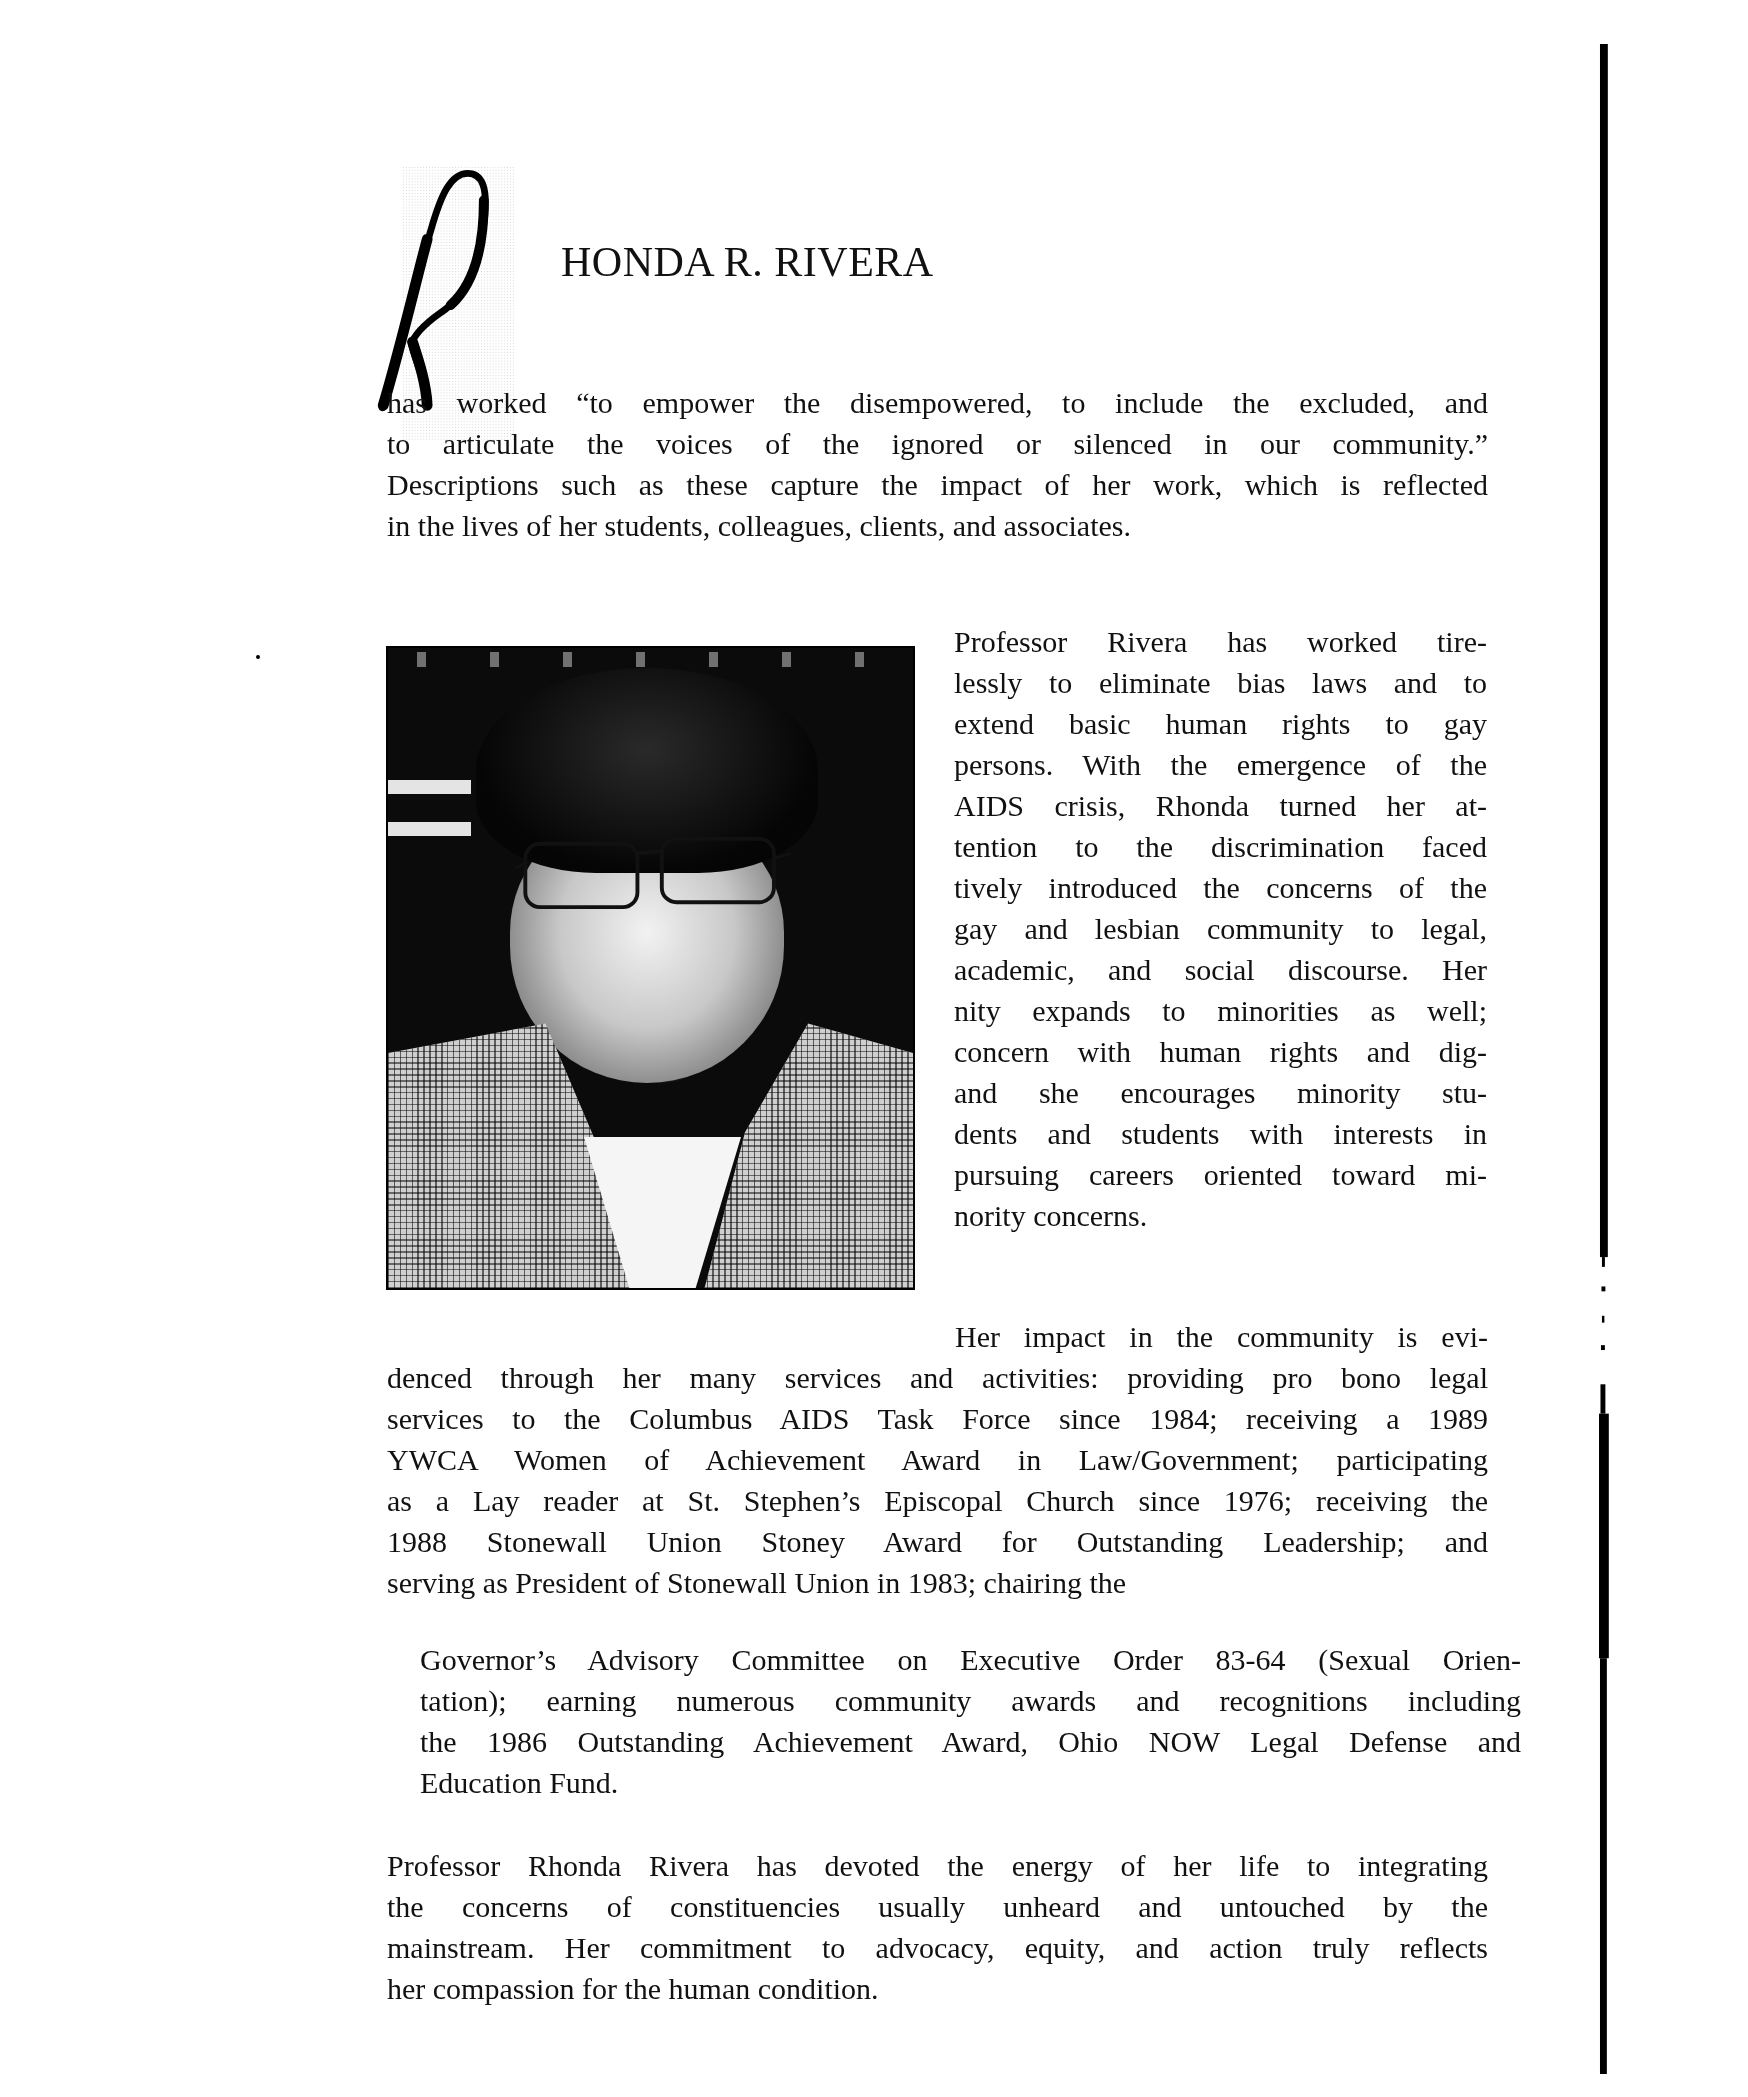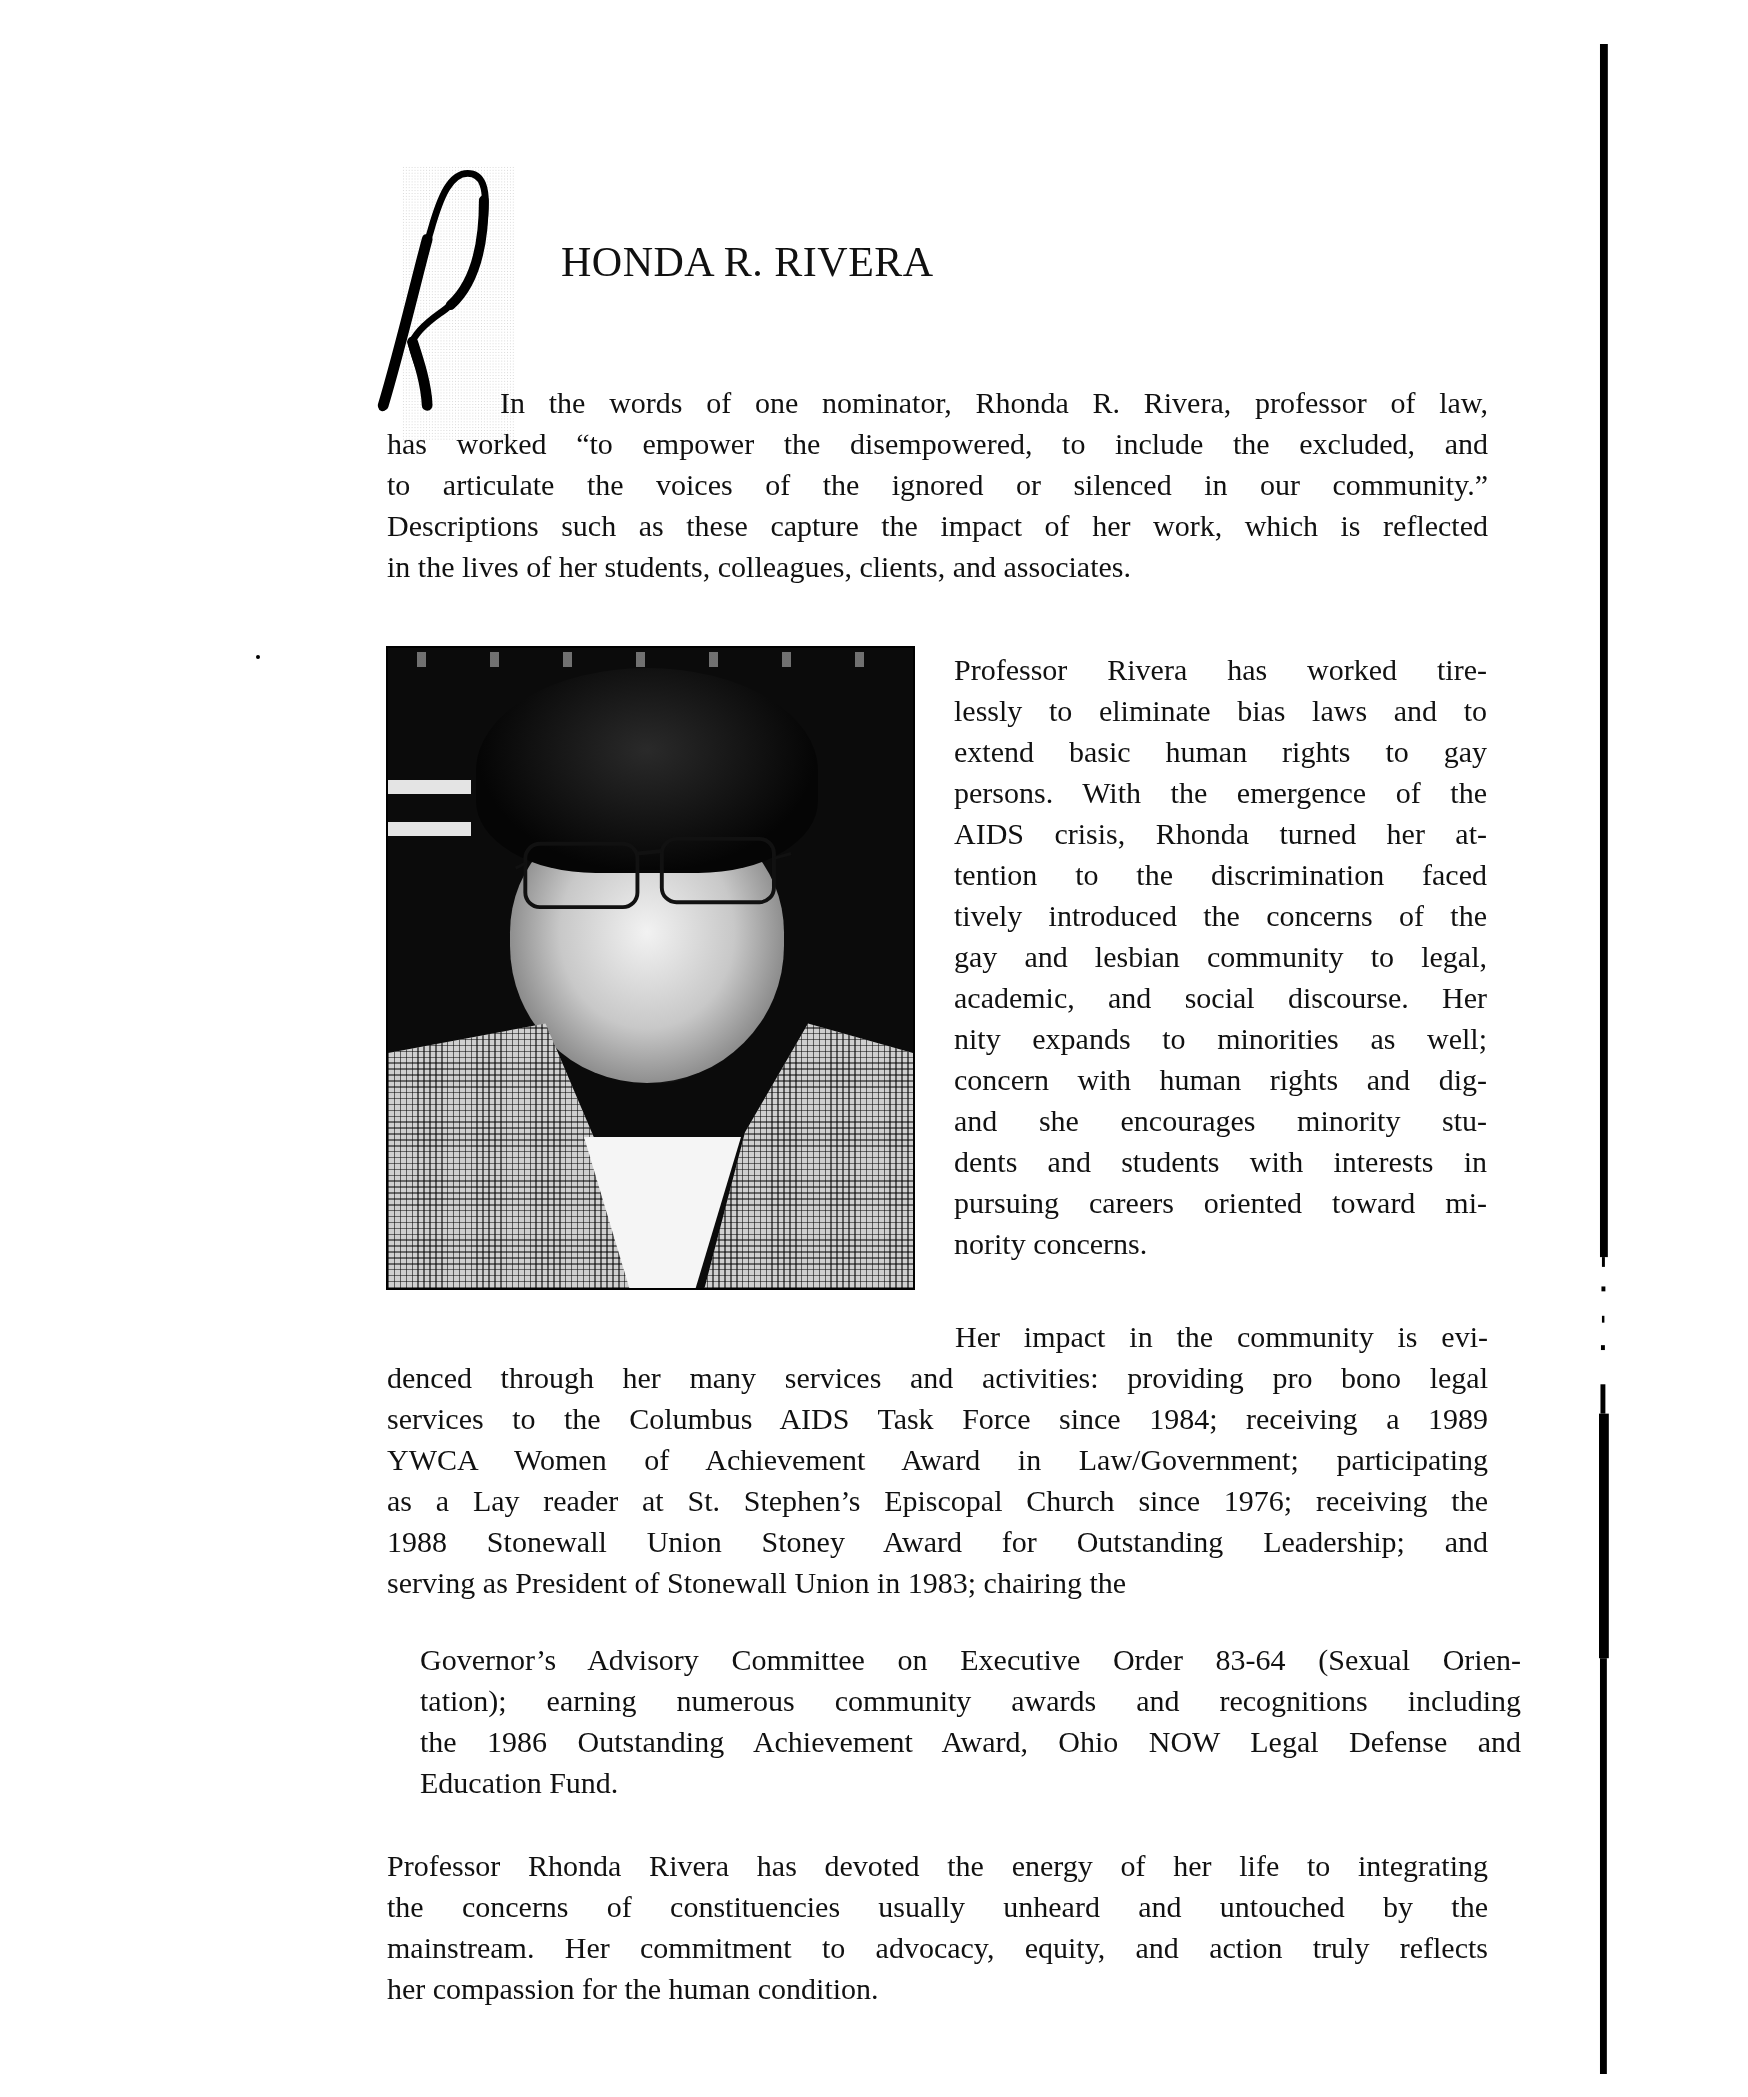--- a/index.html
+++ b/index.html
@@ -70,21 +70,21 @@
     .intro {
       left: 387px;
       top: 382px;
       width: 1101px;
     }
     .intro .line.first {
       padding-left: 113px;
     }
     .side {
       left: 954px;
-      top: 649px;
+      top: 621px;
       width: 533px;
     }
     .impact {
       left: 387px;
       top: 1316px;
       width: 1101px;
     }
     .impact .line.first {
       padding-left: 568px;
     }
@@ -197,21 +197,20 @@
 
       <path d="M 218 70 C 218 160, 200 240, 150 285" fill="none" stroke="#000" stroke-width="20" stroke-linecap="round"></path>
 
       <path d="M 72 360 C 85 400, 100 445, 102 490" fill="none" stroke="#000" stroke-width="22" stroke-linecap="round"></path>
     </svg>
   </div>
 
   <h1 class="title">HONDA R. RIVERA</h1>
 
   <p class="para intro">
-    <span class="line first">In the words of one nominator, Rhonda R. Rivera, professor of law,</span>
     <span class="line">has worked “to empower the disempowered, to include the excluded, and</span>
     <span class="line">to articulate the voices of the ignored or silenced in our community.”</span>
     <span class="line">Descriptions such as these capture the impact of her work, which is reflected</span>
     <span class="line last">in the lives of her students, colleagues, clients, and associates.</span>
   </p>
 
   <div class="photo">
     <div class="lights"></div>
     <div class="bar" style="top:132px;"></div>
     <div class="bar" style="top:174px;"></div>

